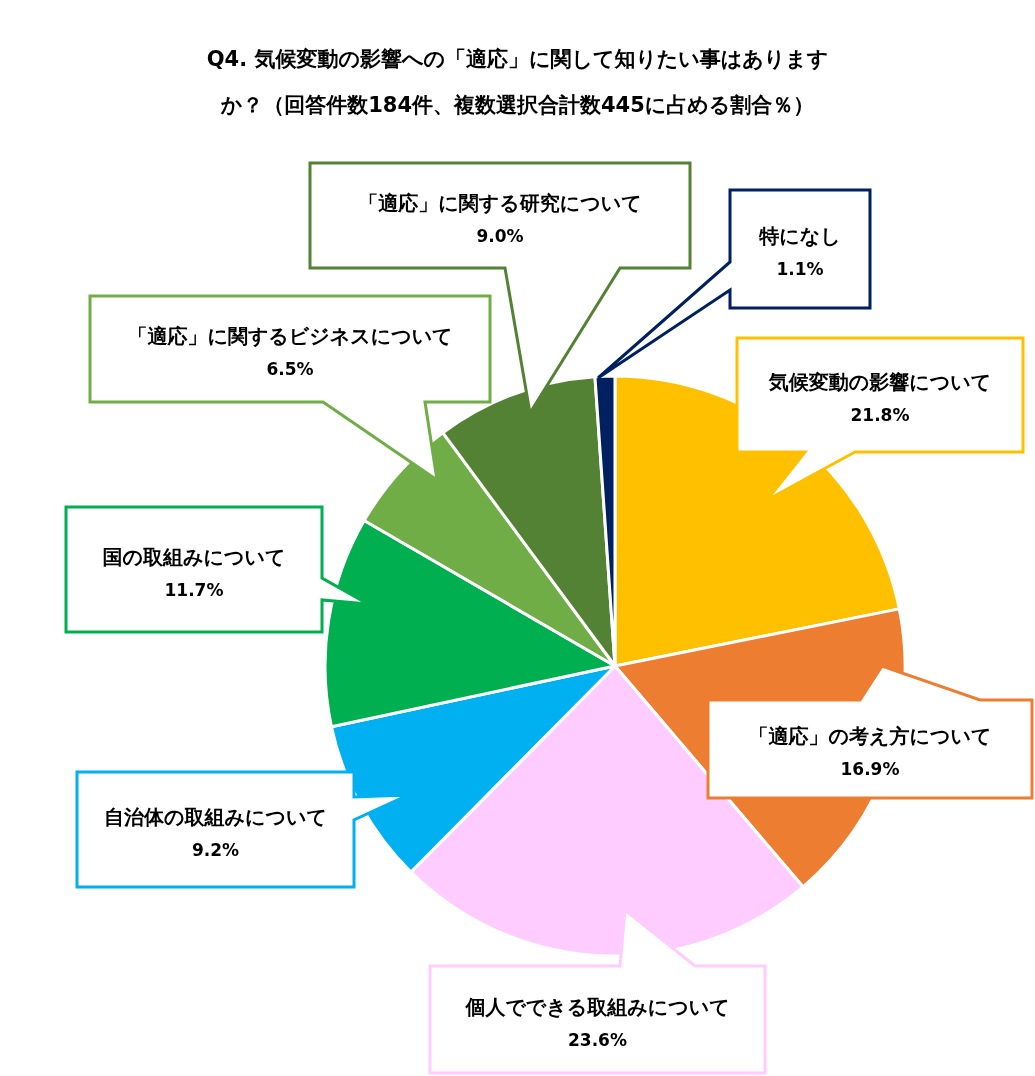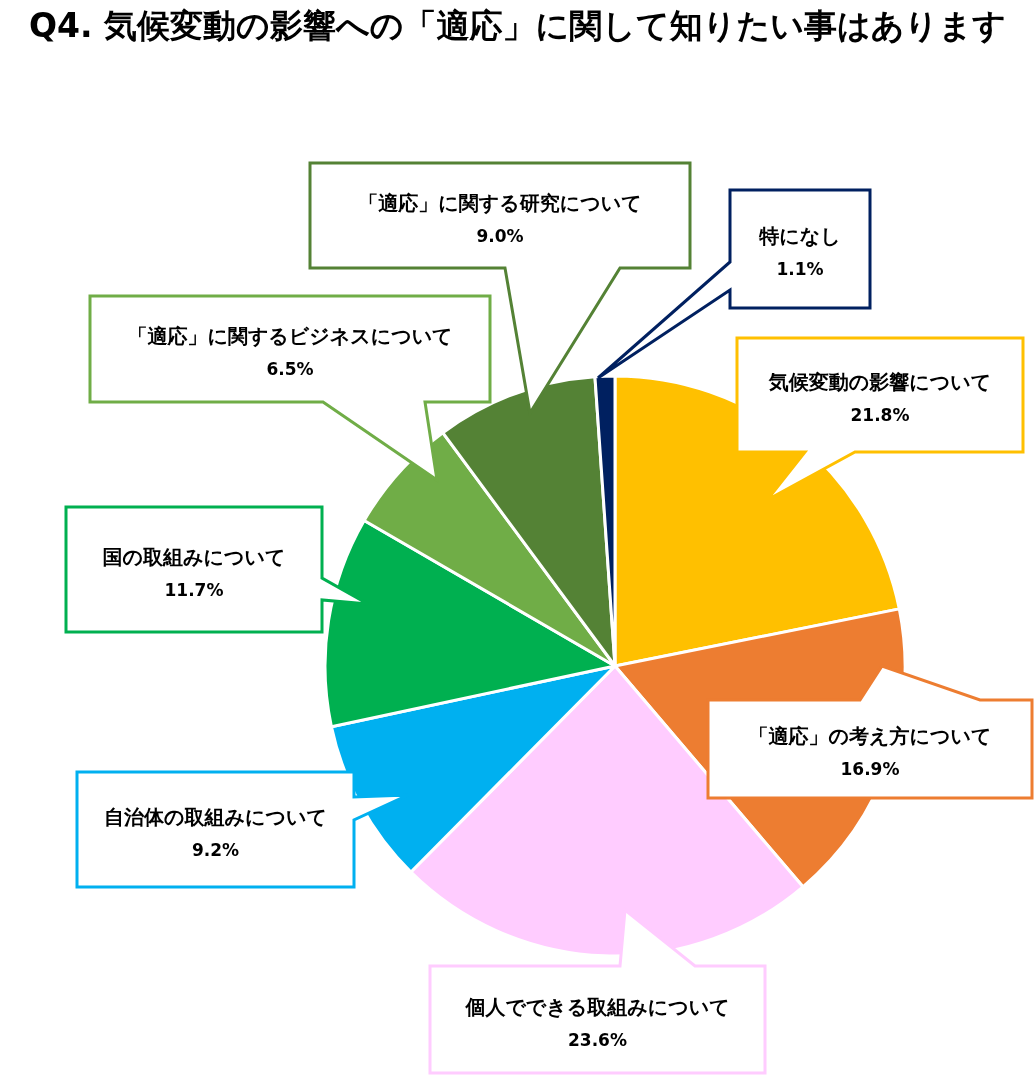--- a/index.html
+++ b/index.html
@@ -1,29 +1,30 @@
 <!DOCTYPE html>
 <html><head>
 <meta charset="utf-8">
 <style>
   html, body { margin:0; padding:0; background:#ffffff; }
   body { width:1035px; height:1076px; position:relative; overflow:hidden;
          font-family:"DejaVu Sans", "Liberation Sans", sans-serif; }
-  .title { position:absolute; left:0; top:3px; width:1035px; text-align:center;
-           font-weight:bold; font-size:33px; line-height:46px; color:#000; }
+  .title { position:absolute; left:0; top:36px; width:1035px; text-align:center;
+           font-weight:bold; font-size:21px; line-height:46px; color:#000; }
   svg { position:absolute; left:0; top:0; }
   .cl-text { font-family:"DejaVu Sans", "Liberation Sans", sans-serif; font-weight:bold; fill:#000; }
   .cl-label { font-size:20px; }
   .cl-value { font-size:17px; }
 </style>
 </head>
 <body>
 
 <div class="title">
   <div>Q4. 気候変動の影響への「適応」に関して知りたい事はあります</div>
+  <div>か？（回答件数184件、複数選択合計数445に占める割合％）</div>
 </div>
 
 <svg id="chart" width="1035" height="1076" viewBox="0 0 1035 1076">
   <g id="slices">
       <path d="M615,666 L615.00,376.00 A290,290 0 0 1 899.32,608.86 Z" fill="#FFC000" stroke="#ffffff" stroke-width="3" stroke-linejoin="round"></path>
       <path d="M615,666 L899.32,608.86 A290,290 0 0 1 802.96,886.84 Z" fill="#ED7D31" stroke="#ffffff" stroke-width="3" stroke-linejoin="round"></path>
       <path d="M615,666 L802.96,886.84 A290,290 0 0 1 410.91,872.03 Z" fill="#FFCCFF" stroke="#ffffff" stroke-width="3" stroke-linejoin="round"></path>
       <path d="M615,666 L410.91,872.03 A290,290 0 0 1 331.43,726.71 Z" fill="#00B0F0" stroke="#ffffff" stroke-width="3" stroke-linejoin="round"></path>
       <path d="M615,666 L331.43,726.71 A290,290 0 0 1 364.16,520.47 Z" fill="#00B050" stroke="#ffffff" stroke-width="3" stroke-linejoin="round"></path>
       <path d="M615,666 L364.16,520.47 A290,290 0 0 1 442.77,432.68 Z" fill="#70AD47" stroke="#ffffff" stroke-width="3" stroke-linejoin="round"></path>

